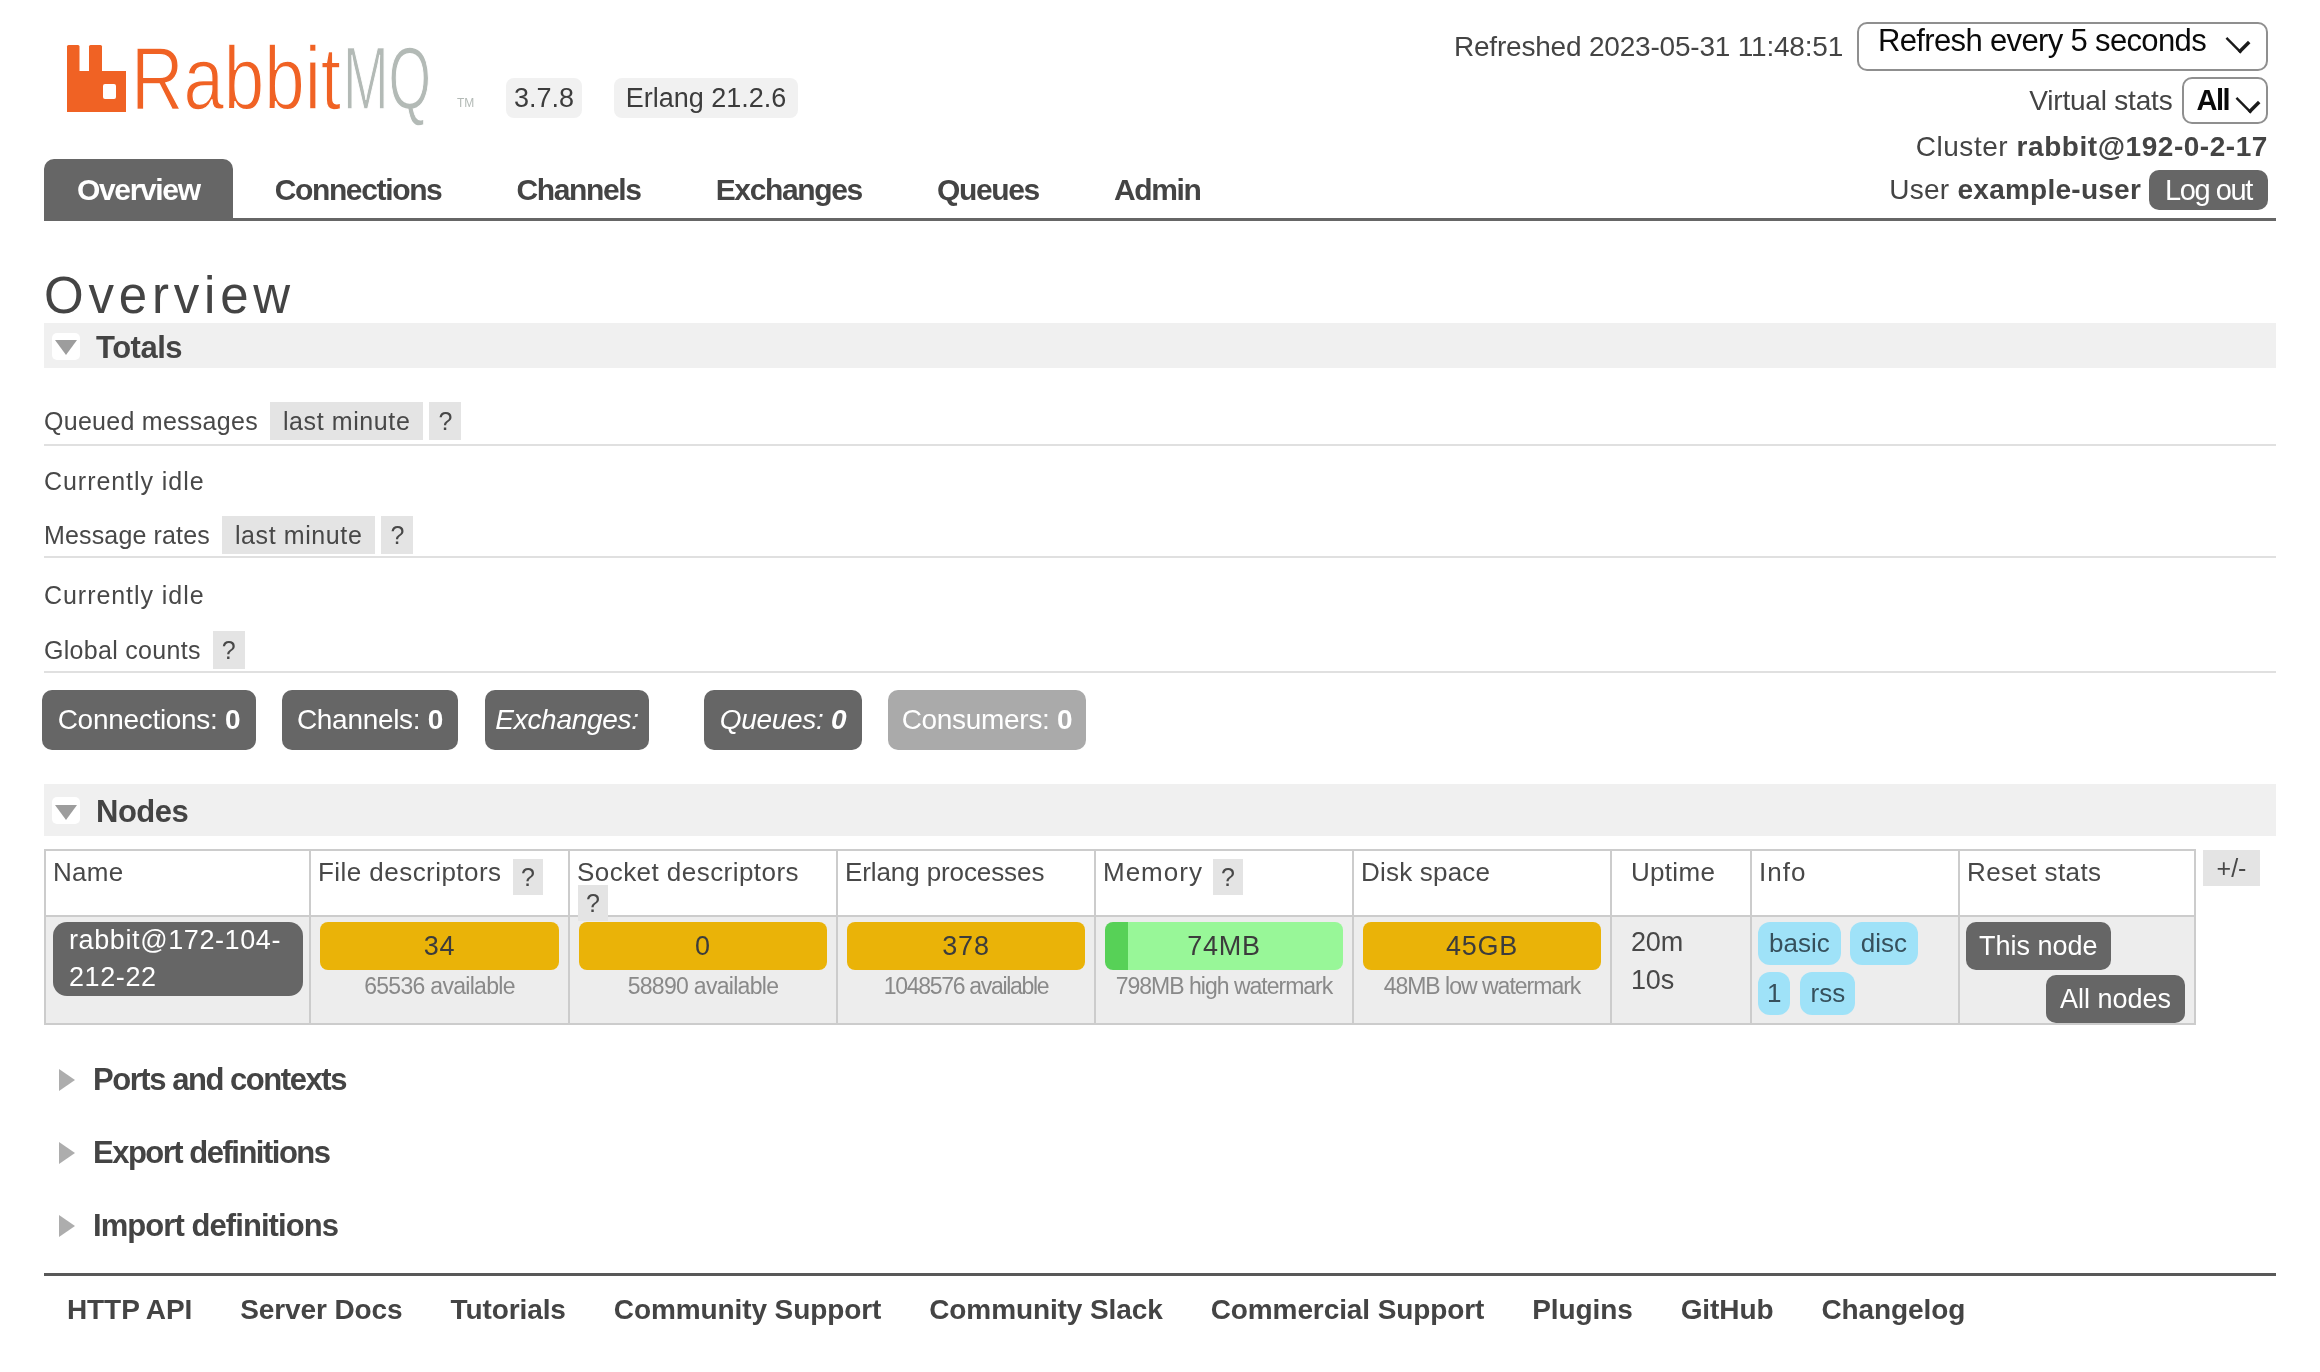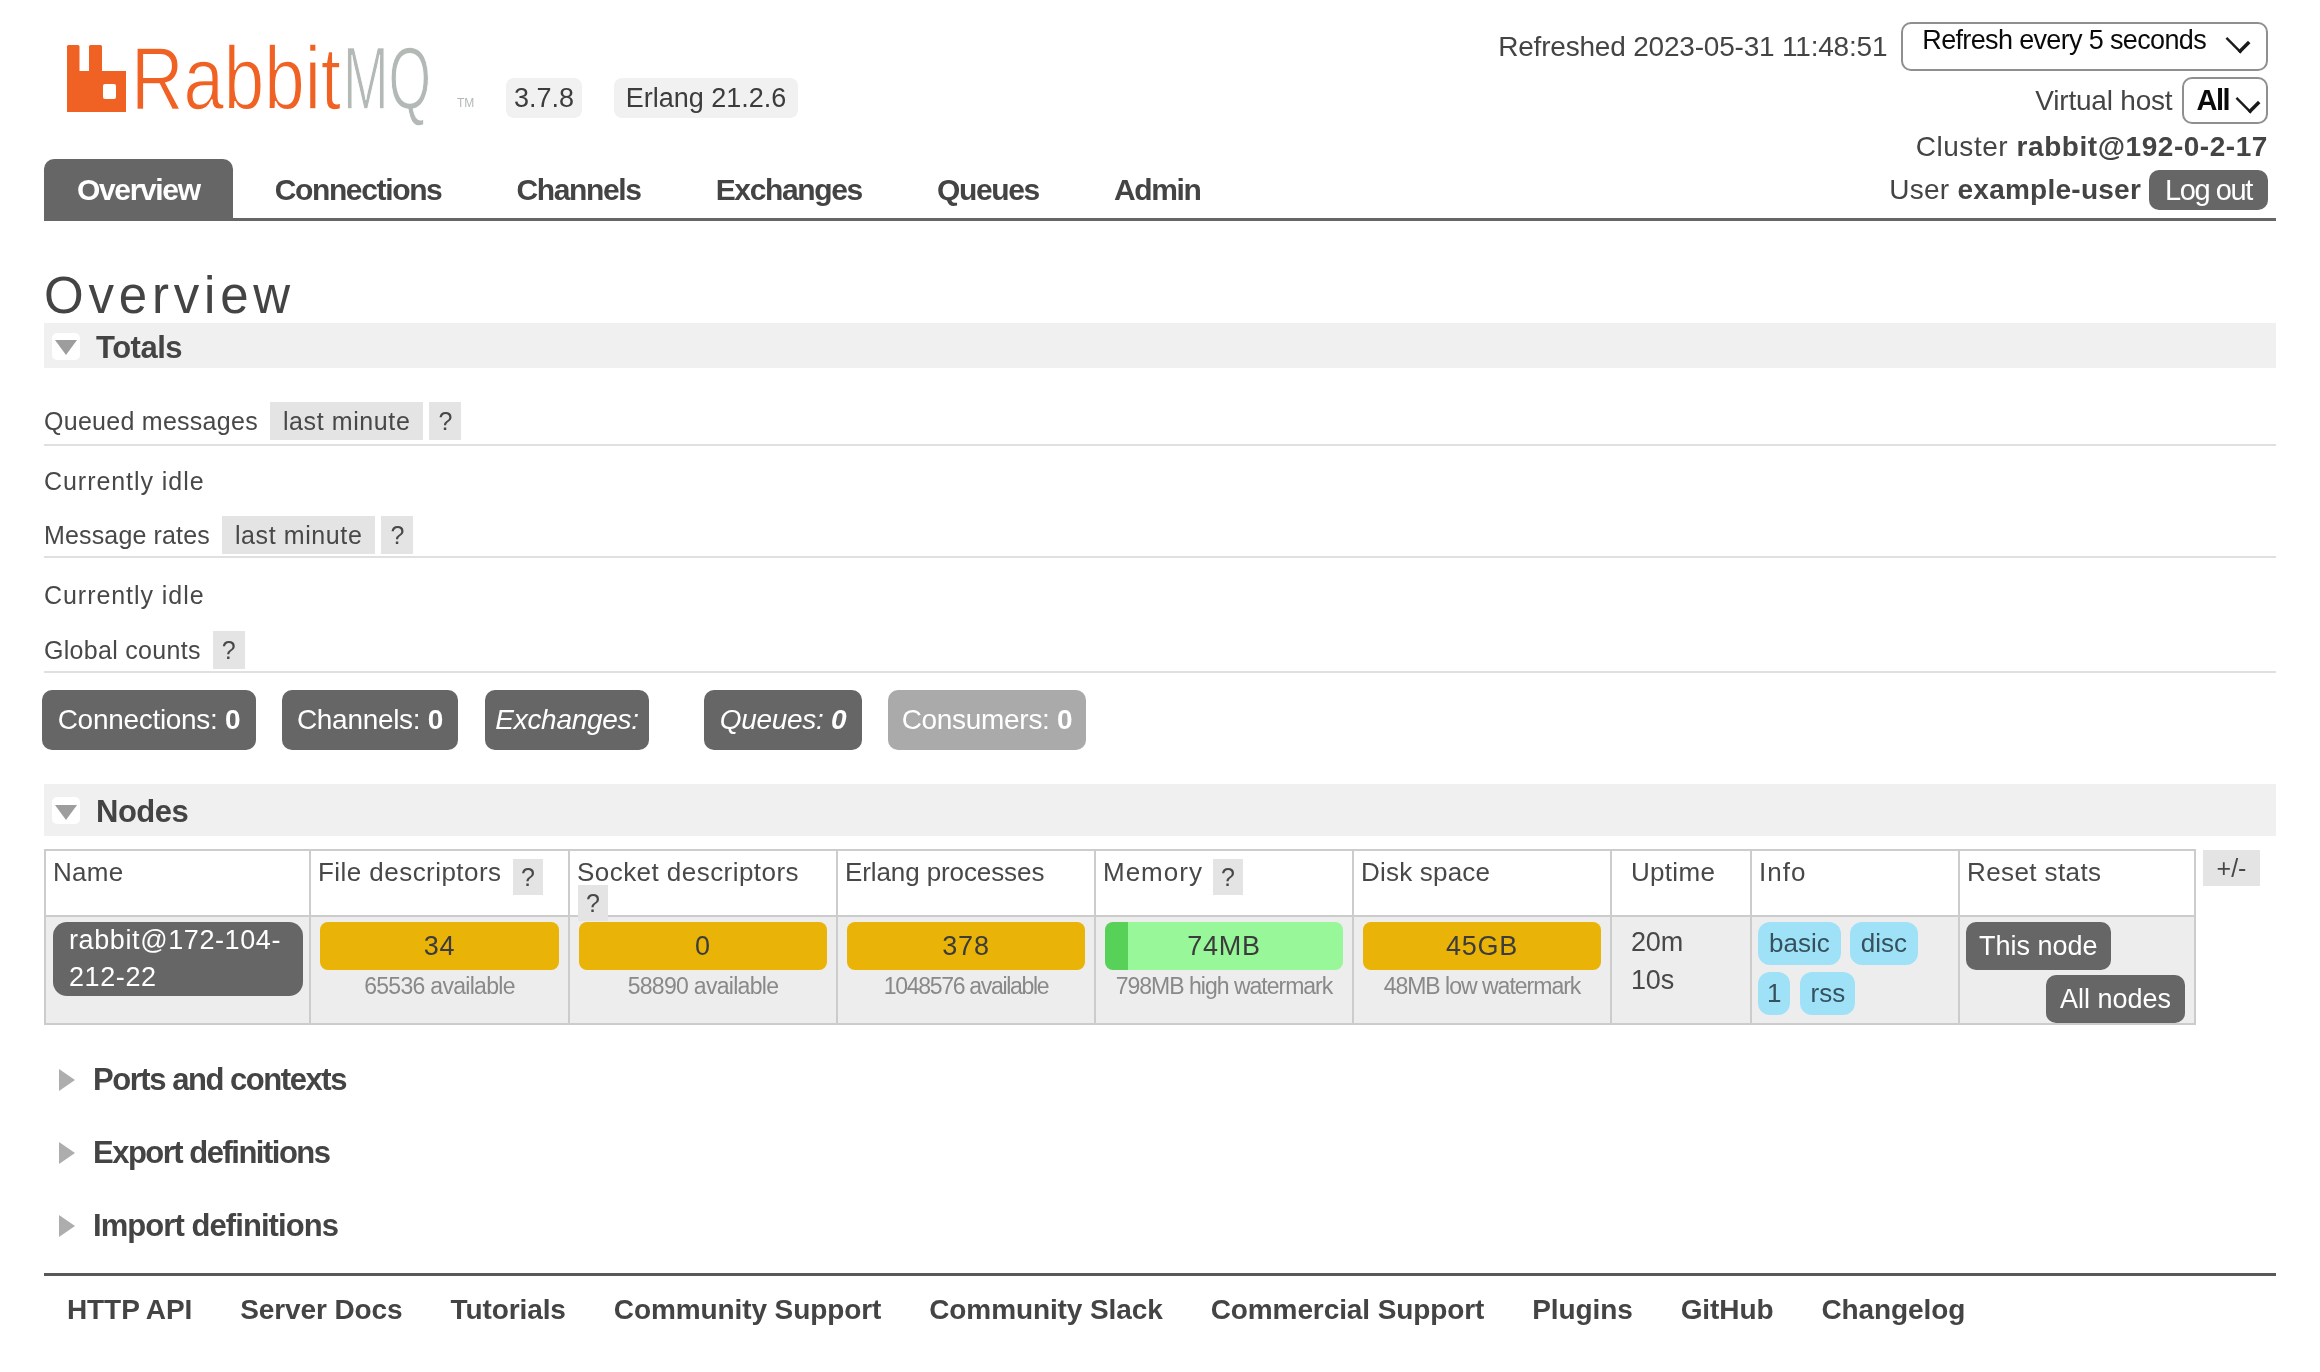--- a/index.html
+++ b/index.html
@@ -77,24 +77,24 @@
   <rect x="103" y="84" width="13" height="15" fill="#fff" rx="2"></rect>
   <text x="131" y="109" font-size="89" fill="#f06224" stroke="#fff" stroke-width="1.4" textLength="210" lengthAdjust="spacingAndGlyphs">Rabbit</text>
   <text x="343" y="109" font-size="89" fill="#b3bab6" stroke="#fff" stroke-width="1.4" textLength="88" lengthAdjust="spacingAndGlyphs">MQ</text>
   <text x="457" y="107" font-size="12" fill="#b3bab6">TM</text>
 </svg>
 <div class="vbadge" style="left:506px;width:76px;">3.7.8</div>
 <div class="vbadge" style="left:614px;width:184px;">Erlang 21.2.6</div>
 
 <div class="hline" style="top:22px;height:49px;">
   <span class="lbl30">Refreshed 2023-05-31 11:48:51</span>
-  <div class="selbox" style="margin-left:14px;height:49px;padding:0 16px 12px 19px;font-size:27px;letter-spacing:-0.65px;">Refresh every 5 seconds<span class="chev" style="margin-left:20px;"></span></div>
+  <div class="selbox" style="margin-left:14px;height:49px;padding:0 16px 12px 19px;font-size:31px;letter-spacing:-0.65px;">Refresh every 5 seconds<span class="chev" style="margin-left:20px;"></span></div>
 </div>
 <div class="hline" style="top:77px;height:47px;">
-  <span class="lbl30">Virtual host</span>
+  <span class="lbl30">Virtual stats</span>
   <div class="selbox" style="margin-left:10px;height:47px;padding:0 6px 0 12px;font-size:29px;font-weight:bold;letter-spacing:-1.5px;">All<span class="chev" style="margin-left:7px;"></span></div>
 </div>
 <div class="hline" style="top:131px;height:32px;">
   <span class="lbl30" style="letter-spacing:0.55px;">Cluster <b>rabbit@192-0-2-17</b></span>
 </div>
 <div class="hline" style="top:170px;height:40px;">
   <span class="lbl30" style="letter-spacing:0.25px;">User <b>example-user</b></span>
   <span class="logout">Log out</span>
 </div>
 

